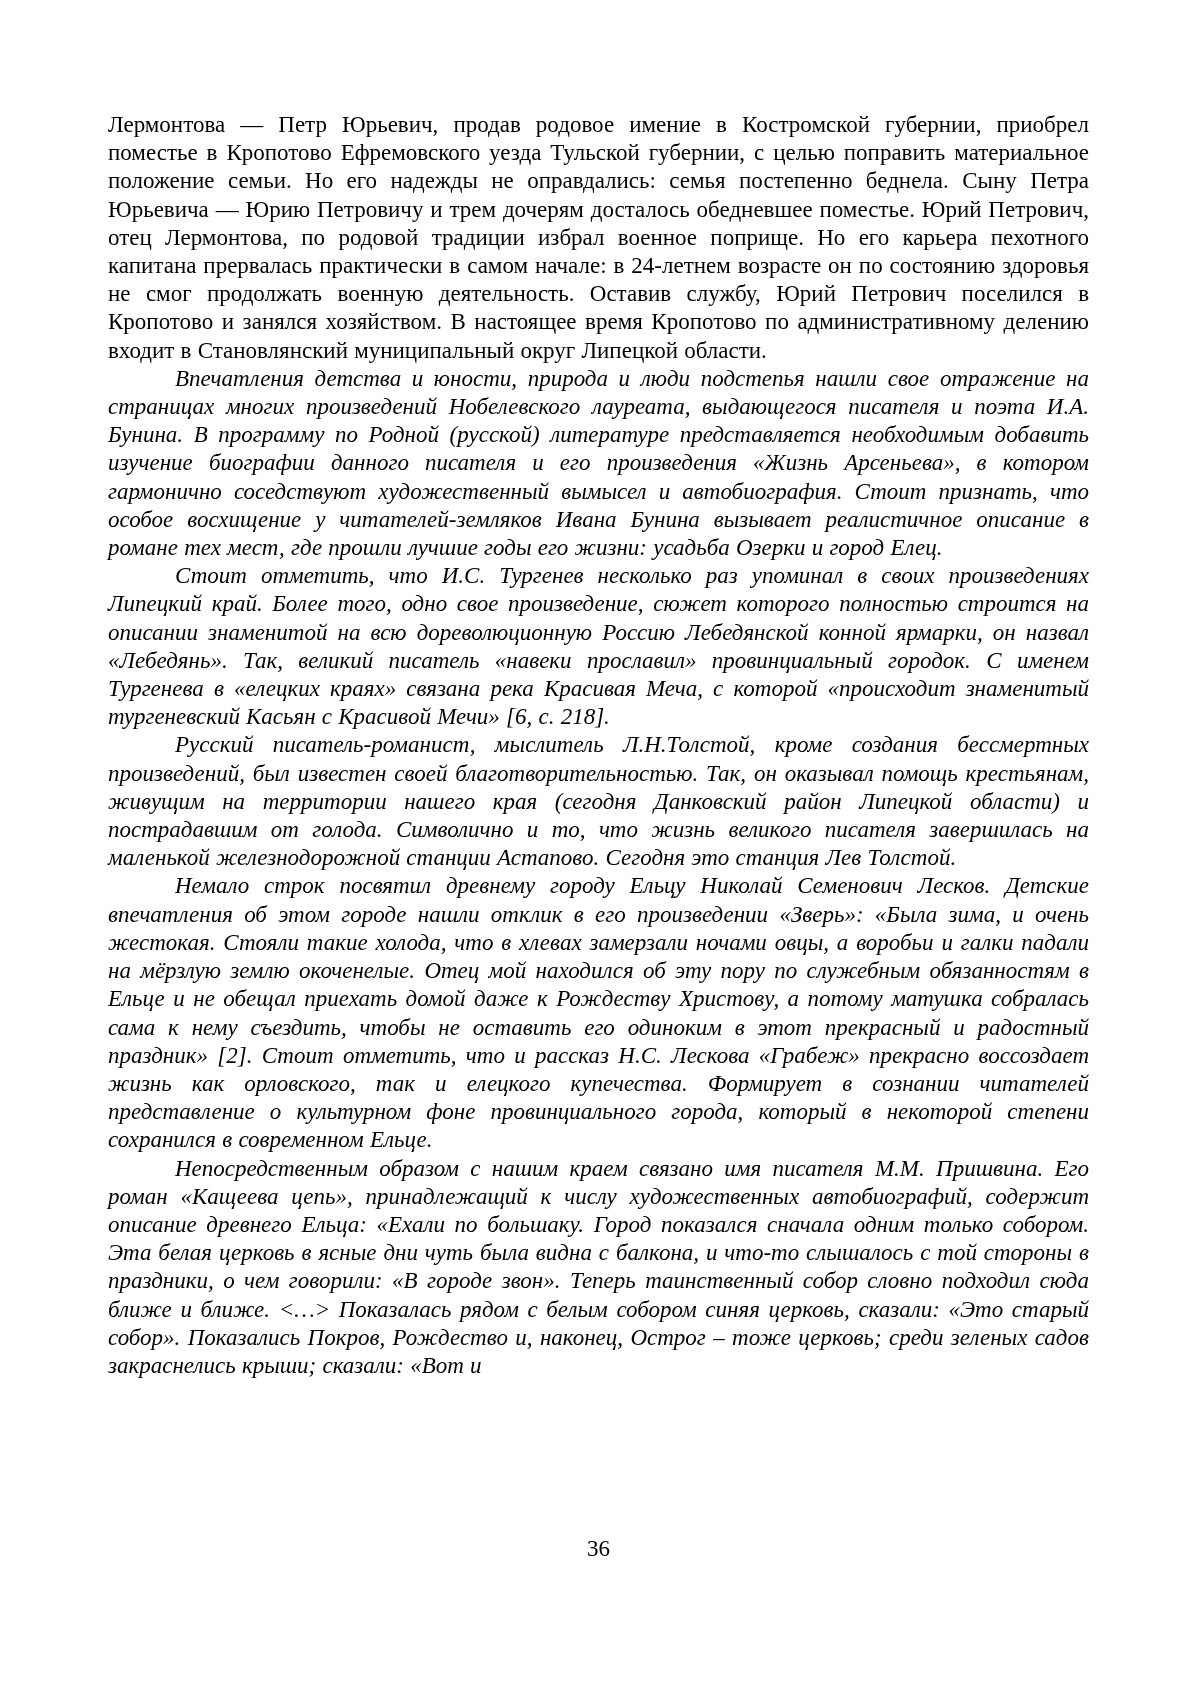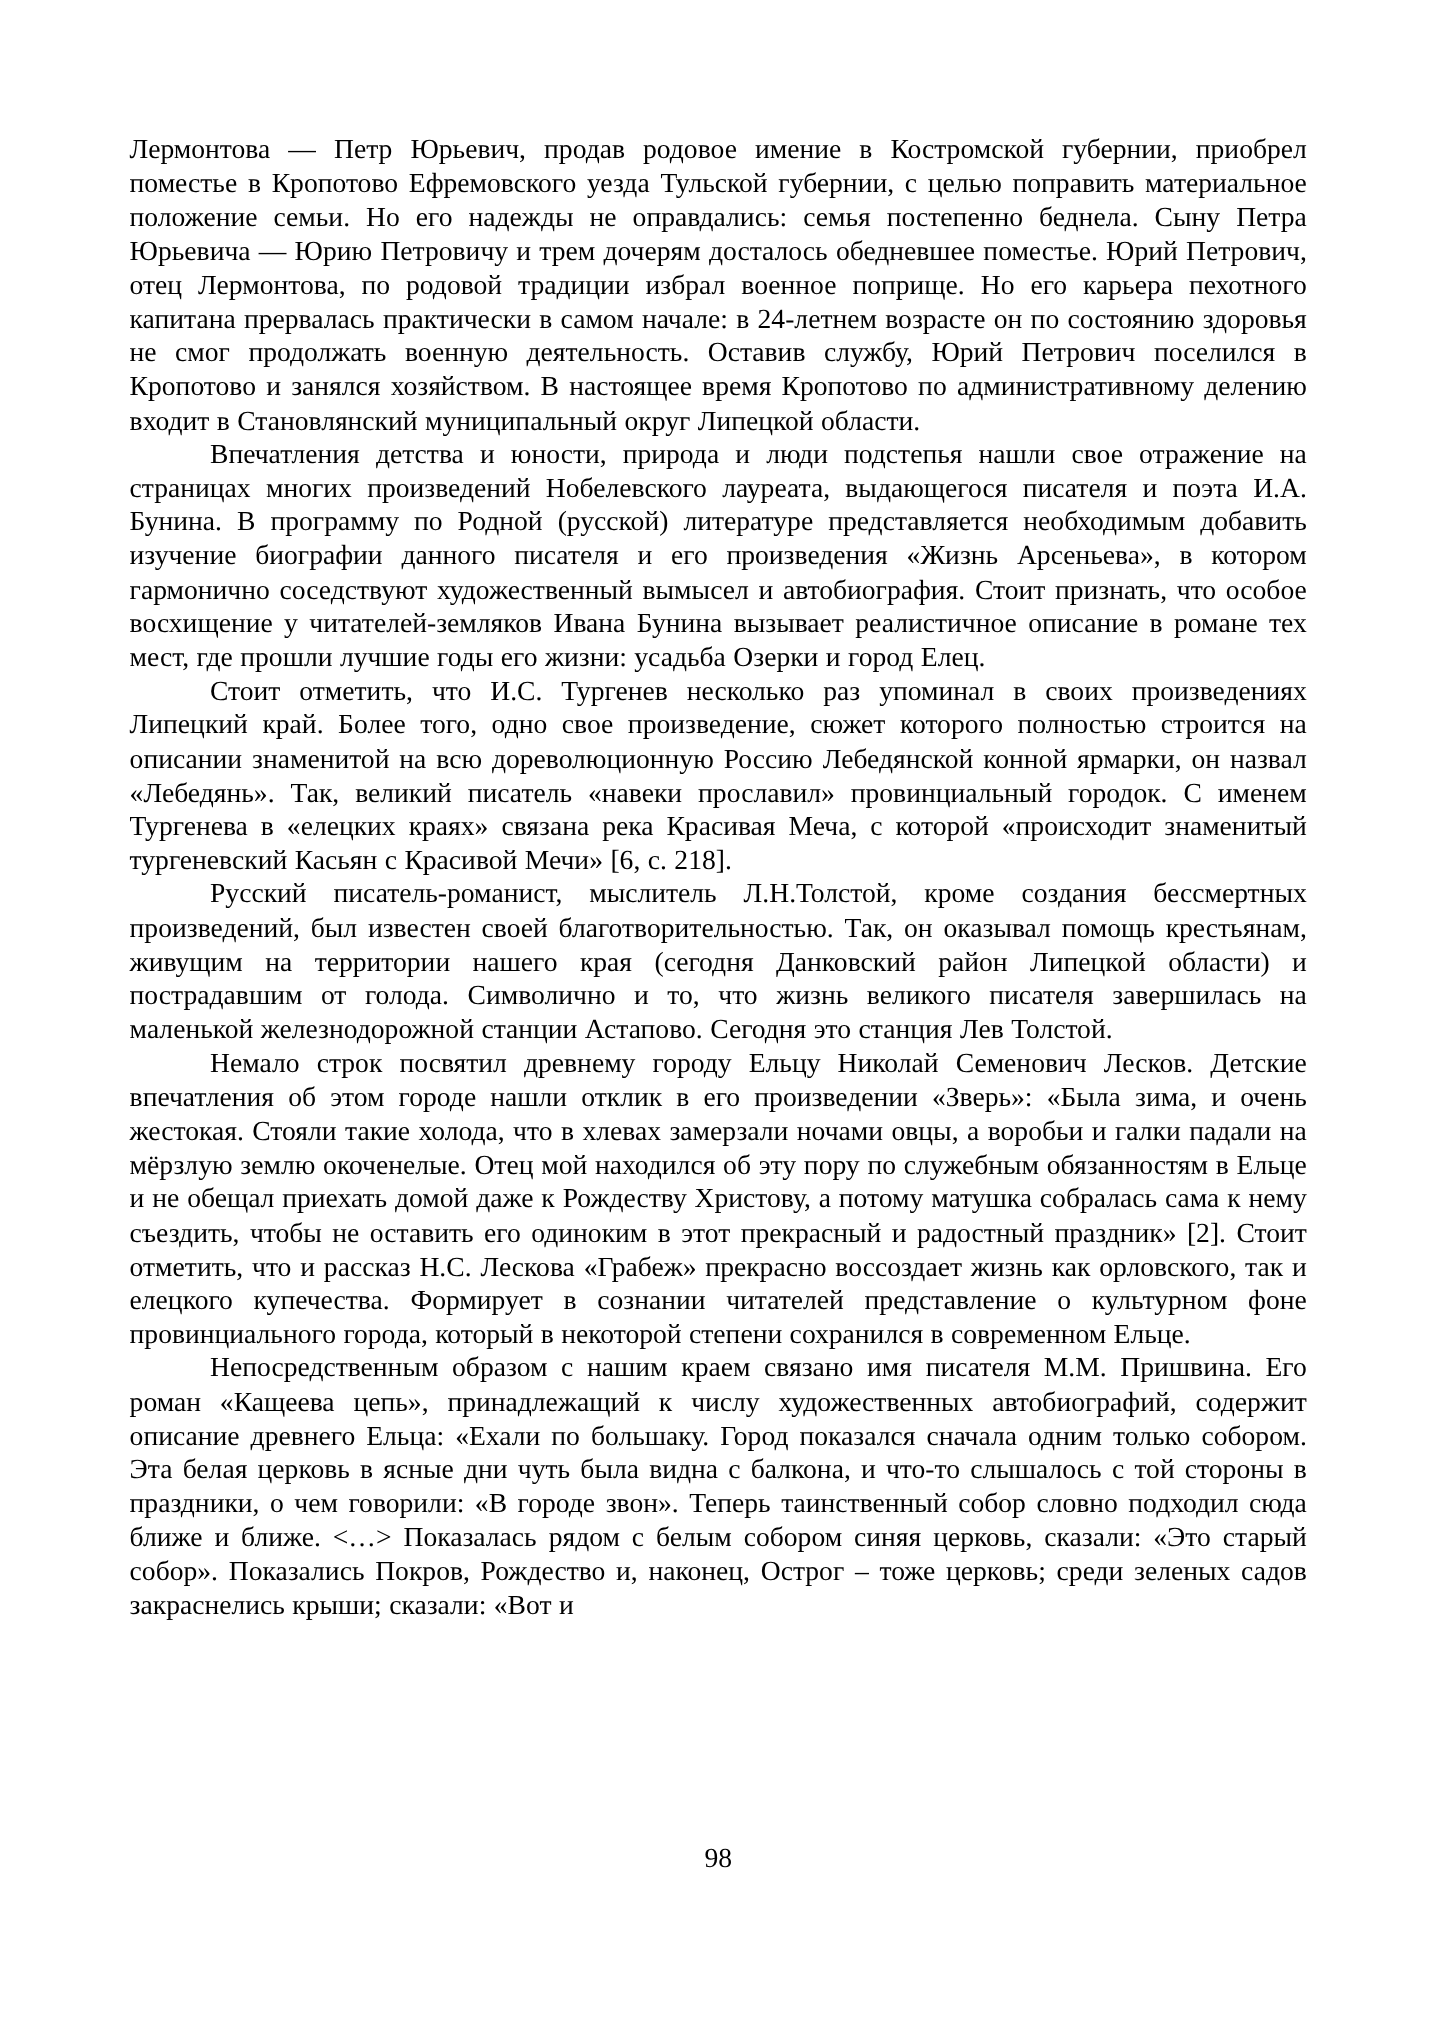--- a/index.html
+++ b/index.html
@@ -29,20 +29,21 @@
   p.para {
     margin: 0;
     padding: 0;
     font-size: 23px;
     line-height: 28.2px;
     text-align: justify;
     word-spacing: 0.02em;
   }
   p.para.indent {
     text-indent: 67px;
+    font-style: italic;
   }
   .page-footer {
     position: absolute;
     left: 108px;
     top: 1535px;
     width: 981px;
     text-align: center;
     font-size: 23px;
     line-height: 28.2px;
   }
@@ -53,15 +54,15 @@
 <div class="page">
   <div class="text-block" id="paragraphs">
       <p class="para">Лермонтова — Петр Юрьевич, продав родовое имение в Костромской губернии, приобрел поместье в Кропотово Ефремовского уезда Тульской губернии, с целью поправить материальное положение семьи. Но его надежды не оправдались: семья постепенно беднела. Сыну Петра Юрьевича — Юрию Петровичу и трем дочерям досталось обедневшее поместье. Юрий Петрович, отец Лермонтова, по родовой традиции избрал военное поприще. Но его карьера пехотного капитана прервалась практически в самом начале: в 24-летнем возрасте он по состоянию здоровья не смог продолжать военную деятельность. Оставив службу, Юрий Петрович поселился в Кропотово и занялся хозяйством. В настоящее время Кропотово по административному делению входит в Становлянский муниципальный округ Липецкой области.</p>
       <p class="para indent">Впечатления детства и юности, природа и люди подстепья нашли свое отражение на страницах многих произведений Нобелевского лауреата, выдающегося писателя и поэта И.А. Бунина. В программу по Родной (русской) литературе представляется необходимым добавить изучение биографии данного писателя и его произведения «Жизнь Арсеньева», в котором гармонично соседствуют художественный вымысел и автобиография. Стоит признать, что особое восхищение у читателей-земляков Ивана Бунина вызывает реалистичное описание в романе тех мест, где прошли лучшие годы его жизни: усадьба Озерки и город Елец.</p>
       <p class="para indent">Стоит отметить, что И.С. Тургенев несколько раз упоминал в своих произведениях Липецкий край. Более того, одно свое произведение, сюжет которого полностью строится на описании знаменитой на всю дореволюционную Россию Лебедянской конной ярмарки, он назвал «Лебедянь».  Так, великий писатель «навеки прославил» провинциальный городок.  С именем Тургенева в «елецких краях» связана река Красивая Меча, с которой «происходит знаменитый тургеневский Касьян с Красивой Мечи» [6, с. 218].</p>
       <p class="para indent">Русский писатель-романист, мыслитель Л.Н.Толстой, кроме создания бессмертных произведений, был известен своей благотворительностью. Так, он оказывал помощь крестьянам, живущим на территории нашего края (сегодня Данковский район Липецкой области) и пострадавшим от голода. Символично и то, что жизнь великого писателя завершилась на маленькой железнодорожной станции Астапово. Сегодня это станция Лев Толстой.</p>
       <p class="para indent">Немало строк посвятил древнему городу Ельцу Николай Семенович Лесков. Детские впечатления об этом городе нашли отклик в его произведении «Зверь»: «Была зима, и очень жестокая. Стояли такие холода, что в хлевах замерзали ночами овцы, а воробьи и галки падали на мёрзлую землю окоченелые. Отец мой находился об эту пору по служебным обязанностям в Ельце и не обещал приехать домой даже к Рождеству Христову, а потому матушка собралась сама к нему съездить, чтобы не оставить его одиноким в этот прекрасный и радостный праздник» [2]. Стоит отметить, что и рассказ Н.С. Лескова «Грабеж» прекрасно воссоздает жизнь как орловского, так и елецкого купечества. Формирует в сознании читателей представление о культурном фоне провинциального города, который в некоторой степени сохранился в современном Ельце.</p>
       <p class="para indent">Непосредственным образом с нашим краем связано имя писателя М.М. Пришвина. Его роман «Кащеева цепь», принадлежащий к числу художественных автобиографий, содержит описание древнего Ельца: «Ехали по большаку. Город показался сначала одним только собором. Эта белая церковь в ясные дни чуть была видна с балкона, и что-то слышалось с той стороны в праздники, о чем говорили: «В городе звон». Теперь таинственный собор словно подходил сюда ближе и ближе. &lt;…&gt; Показалась рядом с белым собором синяя церковь, сказали: «Это старый собор». Показались Покров, Рождество и, наконец, Острог – тоже церковь; среди зеленых садов закраснелись крыши; сказали: «Вот и</p>
     </div>
   <div class="page-footer">
-    <span>98</span>
+    <span>36</span>
   </div>
 </div>
 
 </body></html>

